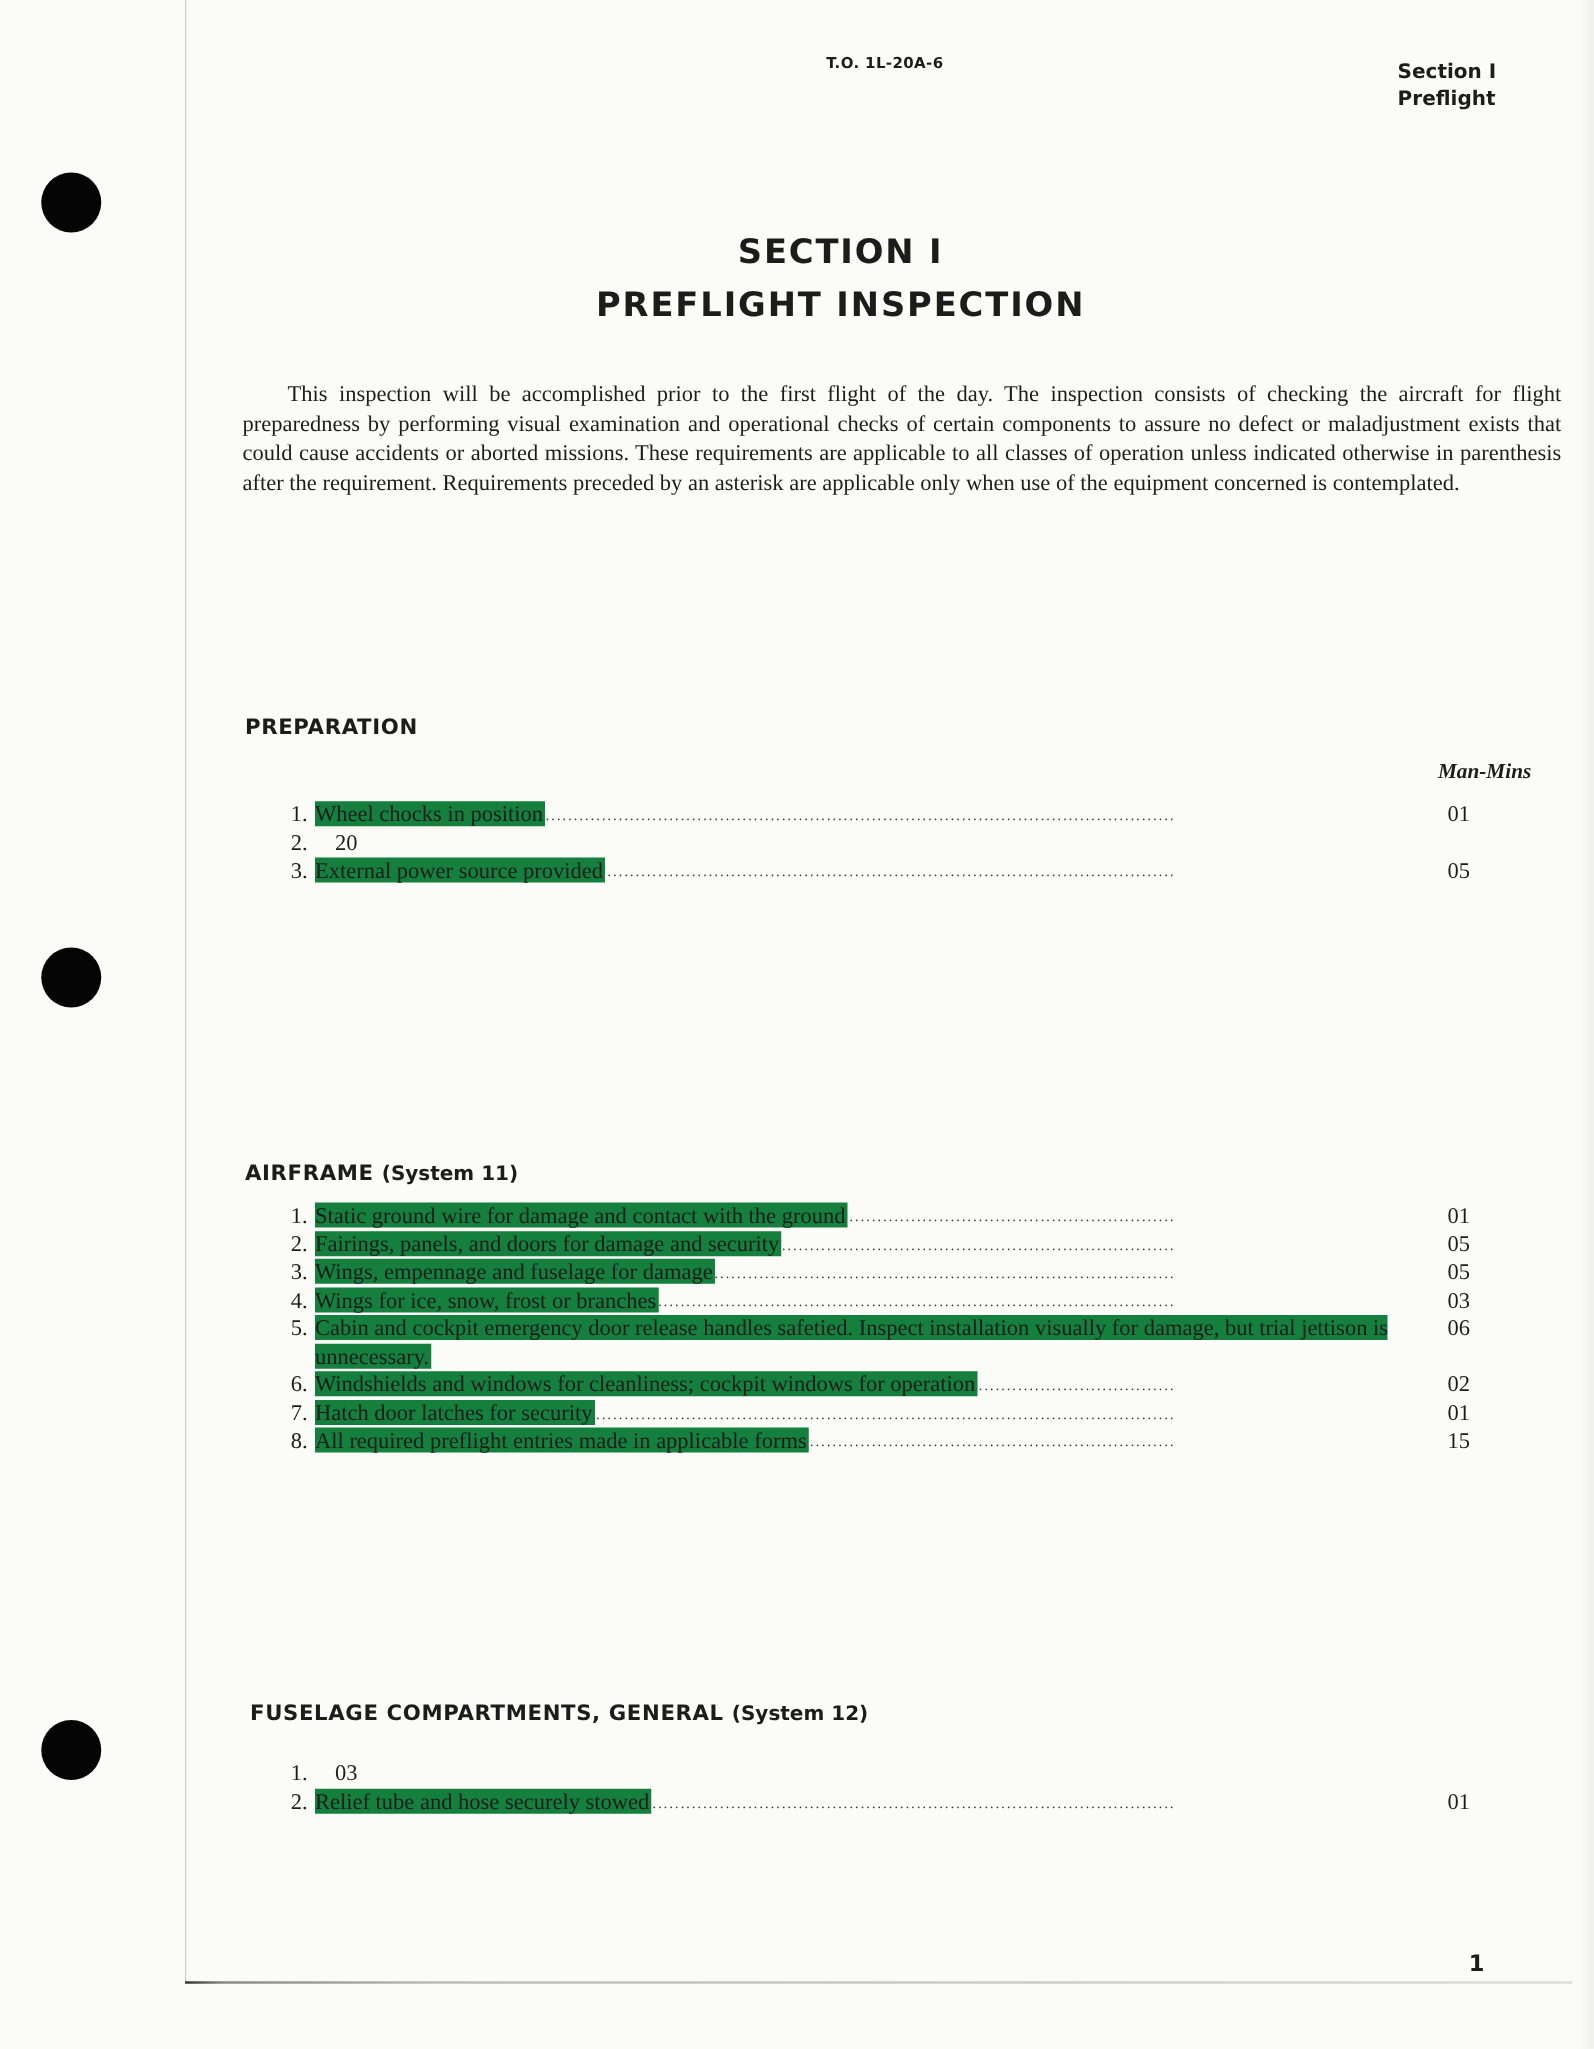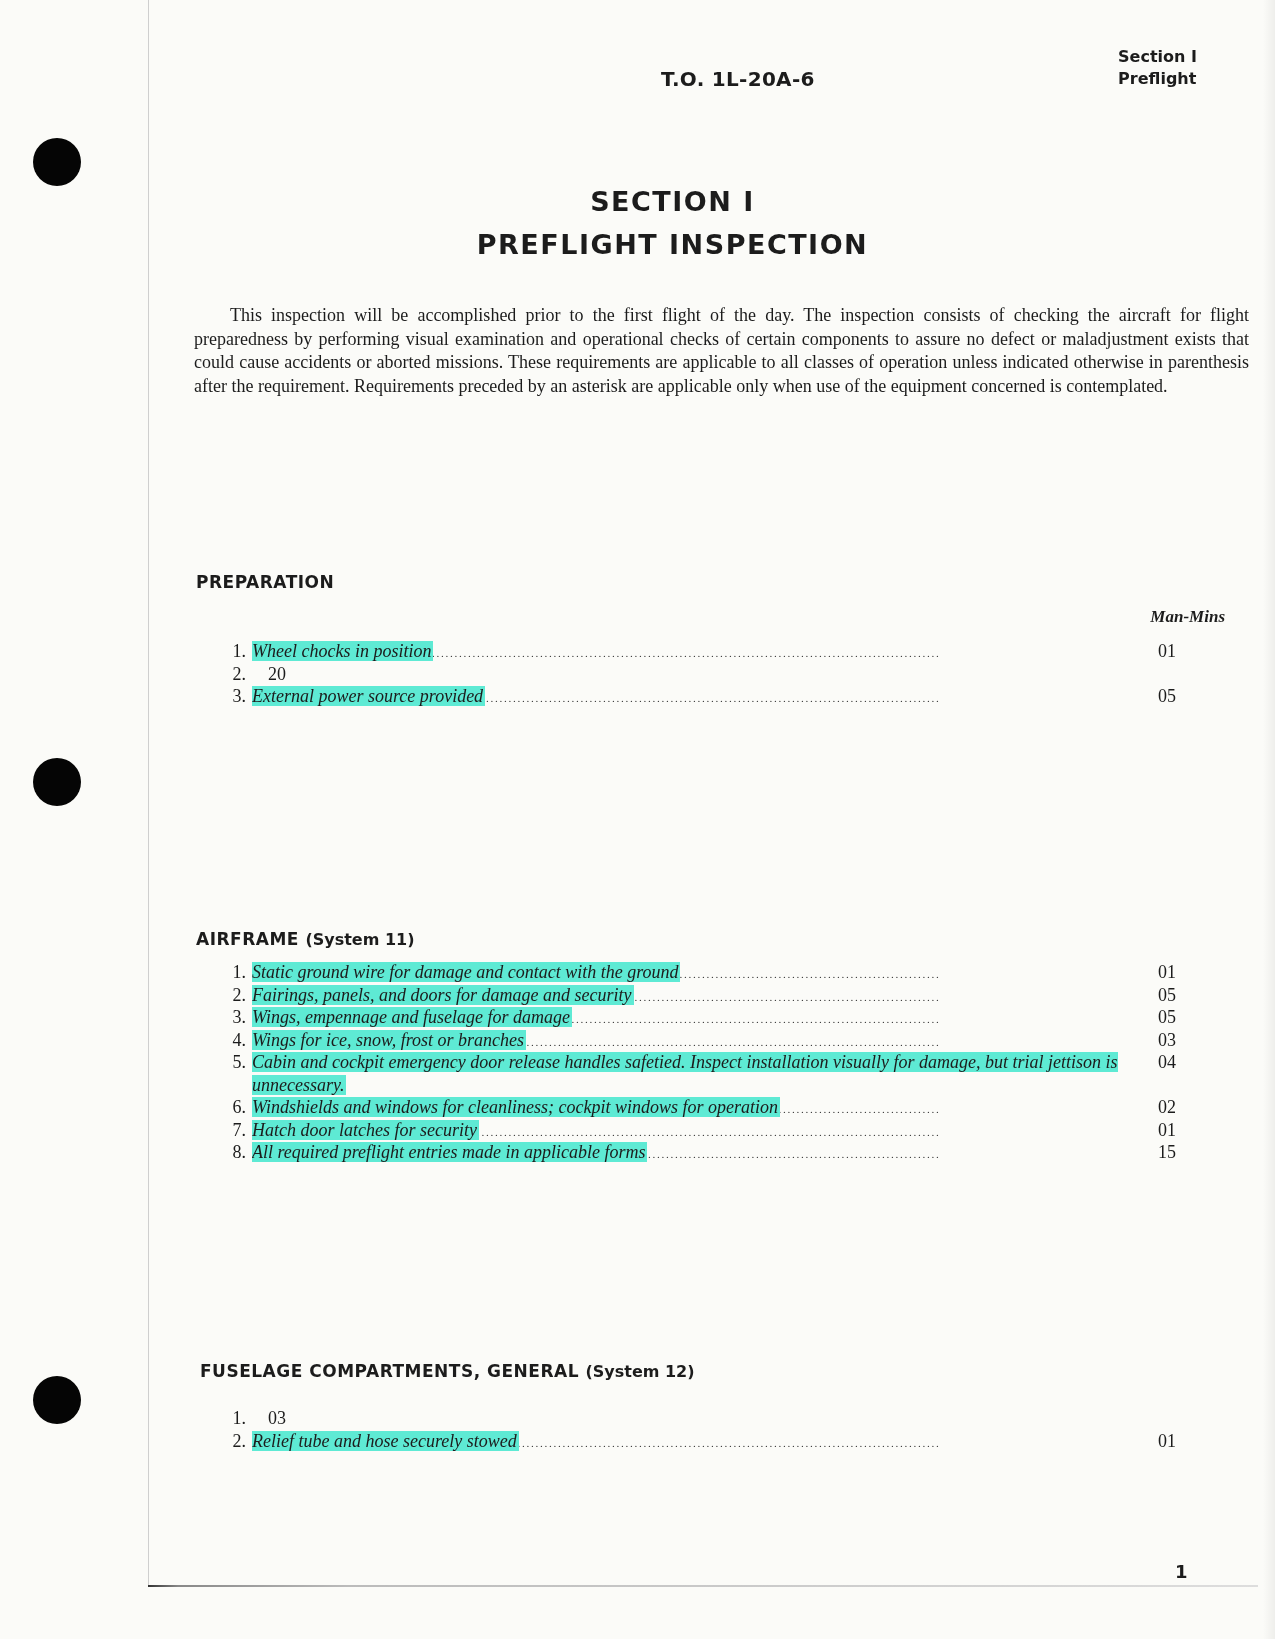--- a/index.html
+++ b/index.html
@@ -20,23 +20,22 @@
     .page-right-shadow {
       position: absolute; right: 0; top: 0; width: 12px; height: 1639px;
       background: linear-gradient(to right, rgba(0,0,0,0), rgba(0,0,0,0.05));
     }
     .punch-hole {
       position: absolute; left: 33px; width: 48px; height: 48px; border-radius: 50%;
       background: #050505;
     }
     .header-to {
       position: absolute; left: 661px; top: 43px;
-      font-family: "DejaVu Sans", sans-serif; font-weight: bold; font-size: 20px;
+      font-family: "DejaVu Sans", sans-serif; font-weight: bold; font-size: 12px;
       letter-spacing: 0.3px;
-      margin-top: 24px;
     }
     .header-section {
       position: absolute; right: 78px; top: 46px; text-align: left;
       font-family: "DejaVu Sans", sans-serif; font-weight: bold; font-size: 16px;
       line-height: 22px;
     }
     .title-block {
       position: absolute; left: 0; right: 0; top: 180px; text-align: center;
       font-family: "DejaVu Sans", sans-serif; font-weight: bold;
       font-size: 27px; line-height: 43px; letter-spacing: 1.5px;
@@ -58,21 +57,21 @@
       font-style: italic; font-weight: bold; font-size: 17px;
     }
     .items {
       position: absolute; left: 218px; width: 1000px;
       margin: 0; padding: 0; list-style: none;
       font-size: 18px; line-height: 22.5px;
     }
     .item { display: flex; align-items: flex-start; }
     .item .num { width: 28px; flex: none; text-align: right; padding-right: 6px; }
     .item .body { flex: 1; position: relative; overflow: hidden; }
-    .item .text { background: #5eead4; padding-right: 2px; position: relative; z-index: 1; font-style: italic; }
+    .item .text { background: #15803d; padding-right: 2px; position: relative; z-index: 1; }
     .item.leader .body::after {
       content: ". . . . . . . . . . . . . . . . . . . . . . . . . . . . . . . . . . . . . . . . . . . . . . . . . . . . . . . . . . . . . . . . . . . . . . . . . . . . . . . . . . . . . . . . . . . . . . . . . . . . . . . . . . . . . . . . . . . . . . . . . . . . . . . . . . . . . . . . . . . . . . . . . . . . . . . . .";
       position: absolute; left: 0; top: 0; white-space: nowrap;
       font-size: 11px; letter-spacing: -0.5px; line-height: 26px; color: #333;
     }
     .item .mins { width: 60px; flex: none; text-align: left; padding-left: 16px; }
     .page-number {
       position: absolute; left: 1175px; top: 1561px;
       font-family: "DejaVu Sans", sans-serif; font-weight: bold; font-size: 18px;
     }
@@ -143,21 +142,21 @@
     <span class="mins">05</span>
   </li>
   <li class="item leader">
     <span class="num">4.</span>
     <span class="body"><span class="text">Wings for ice, snow, frost or branches</span></span>
     <span class="mins">03</span>
   </li>
   <li class="item">
     <span class="num">5.</span>
     <span class="body"><span class="text">Cabin and cockpit emergency door release handles safetied. Inspect installation visually for damage, but trial jettison is unnecessary.</span></span>
-    <span class="mins">04</span>
+    <span class="mins">06</span>
   </li>
   <li class="item leader">
     <span class="num">6.</span>
     <span class="body"><span class="text">Windshields and windows for cleanliness; cockpit windows for operation</span></span>
     <span class="mins">02</span>
   </li>
   <li class="item leader">
     <span class="num">7.</span>
     <span class="body"><span class="text">Hatch door latches for security</span></span>
     <span class="mins">01</span>

